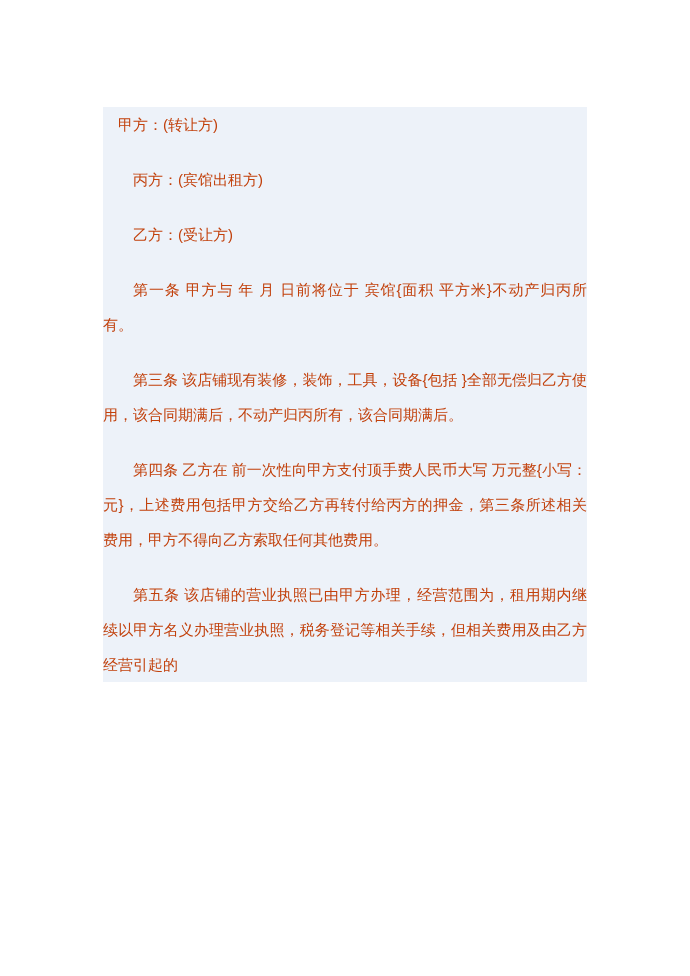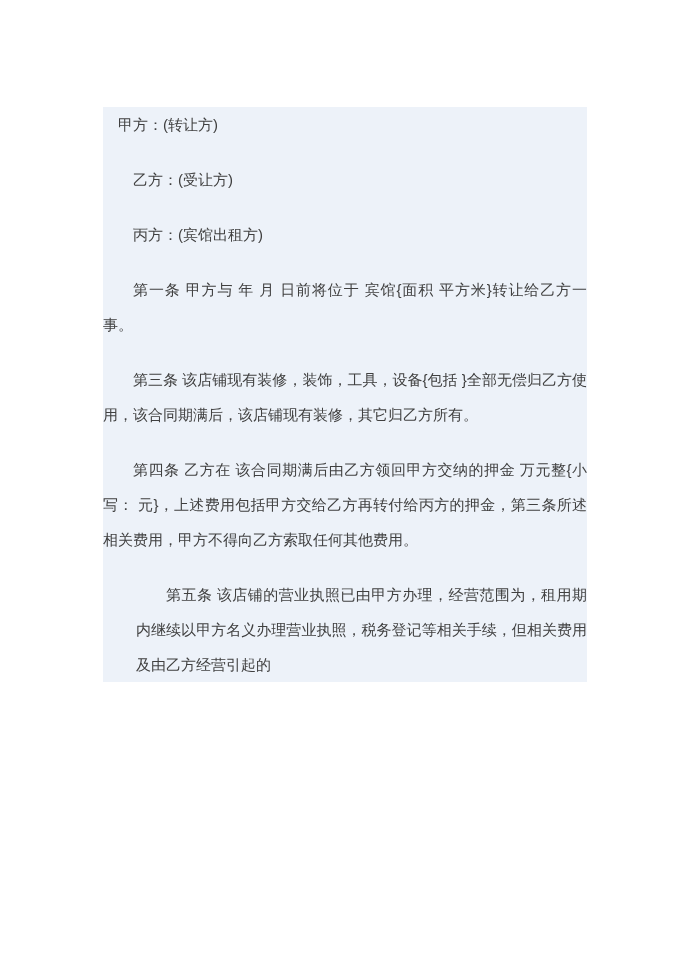--- a/index.html
+++ b/index.html
@@ -22,29 +22,28 @@
   }
   .doc p {
     margin: 0 0 20px 0;
     font-size: 15px;
     line-height: 35px;
     text-align: justify;
     letter-spacing: 0;
   }
   .doc p:last-child {
     margin-bottom: 0;
-    margin-left: 33px;
   }
   .ind1 { text-indent: 15px; }
   .ind2 { text-indent: 30px; }
 </style>
 </head>
 <body>
 
-<div class="doc" style="background: rgb(237, 242, 249); color: #404040;">
+<div class="doc" style="background: rgb(237, 242, 249); color: #c2410c;">
   <p class="ind1">甲方：(转让方)</p>
+  <p class="ind2">丙方：(宾馆出租方)</p>
   <p class="ind2">乙方：(受让方)</p>
-  <p class="ind2">丙方：(宾馆出租方)</p>
-  <p class="ind2">第一条 甲方与 年 月 日前将位于 宾馆{面积 平方米}转让给乙方一事。</p>
-  <p class="ind2">第三条 该店铺现有装修，装饰，工具，设备{包括 }全部无偿归乙方使用，该合同期满后，该店铺现有装修，其它归乙方所有。</p>
-  <p class="ind2">第四条 乙方在 该合同期满后由乙方领回甲方交纳的押金 万元整{小写： 元}，上述费用包括甲方交给乙方再转付给丙方的押金，第三条所述相关费用，甲方不得向乙方索取任何其他费用。</p>
+  <p class="ind2">第一条 甲方与 年 月 日前将位于 宾馆{面积 平方米}不动产归丙所有。</p>
+  <p class="ind2">第三条 该店铺现有装修，装饰，工具，设备{包括 }全部无偿归乙方使用，该合同期满后，不动产归丙所有，该合同期满后。</p>
+  <p class="ind2">第四条 乙方在 前一次性向甲方支付顶手费人民币大写 万元整{小写： 元}，上述费用包括甲方交给乙方再转付给丙方的押金，第三条所述相关费用，甲方不得向乙方索取任何其他费用。</p>
   <p class="ind2">第五条 该店铺的营业执照已由甲方办理，经营范围为，租用期内继续以甲方名义办理营业执照，税务登记等相关手续，但相关费用及由乙方经营引起的</p>
 </div>
 
 </body></html>

